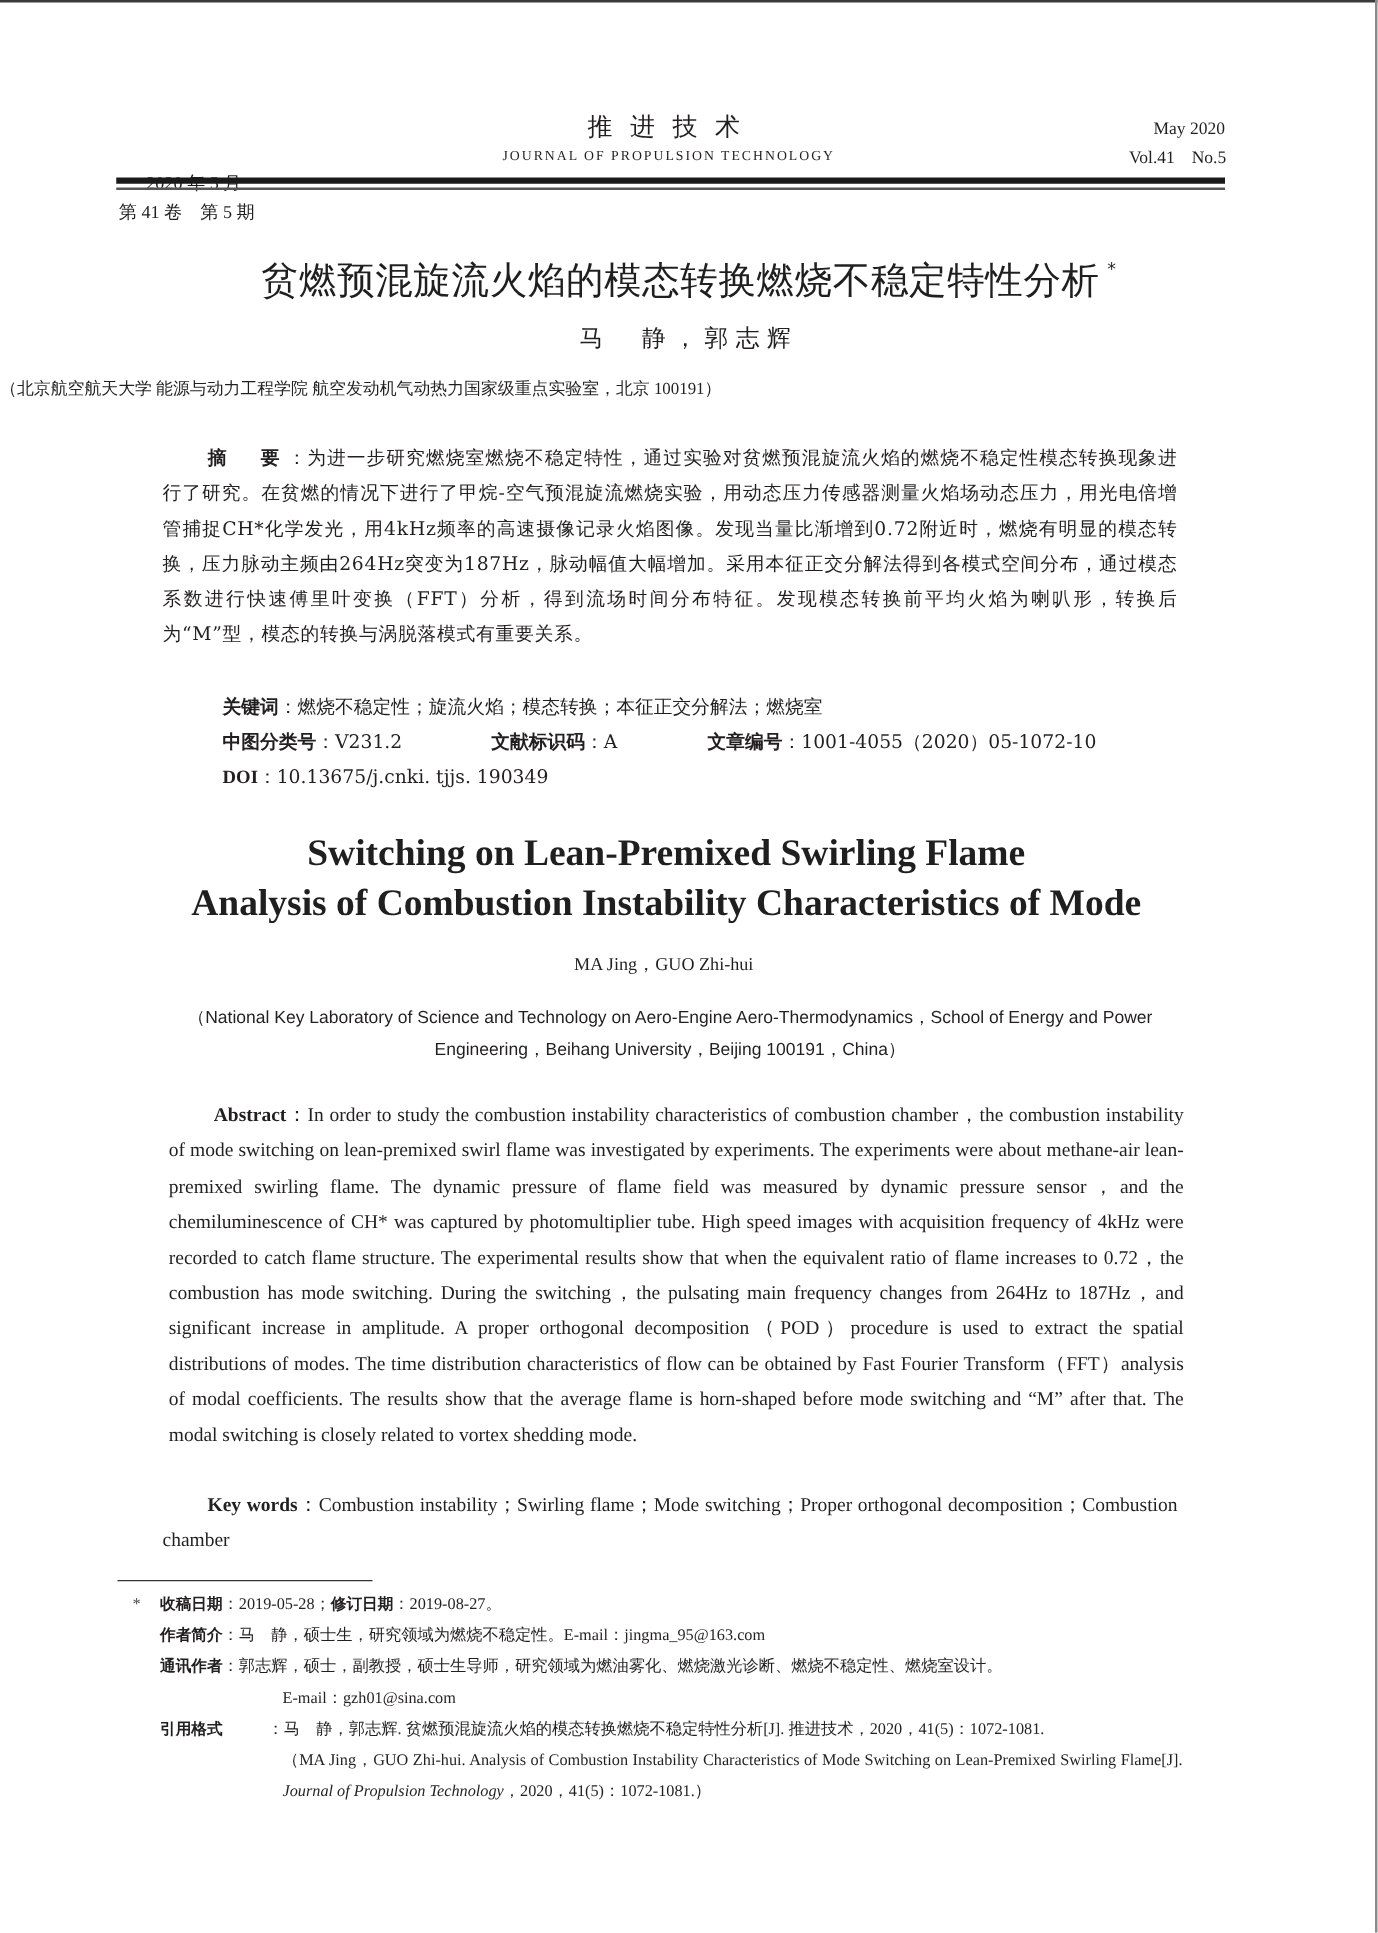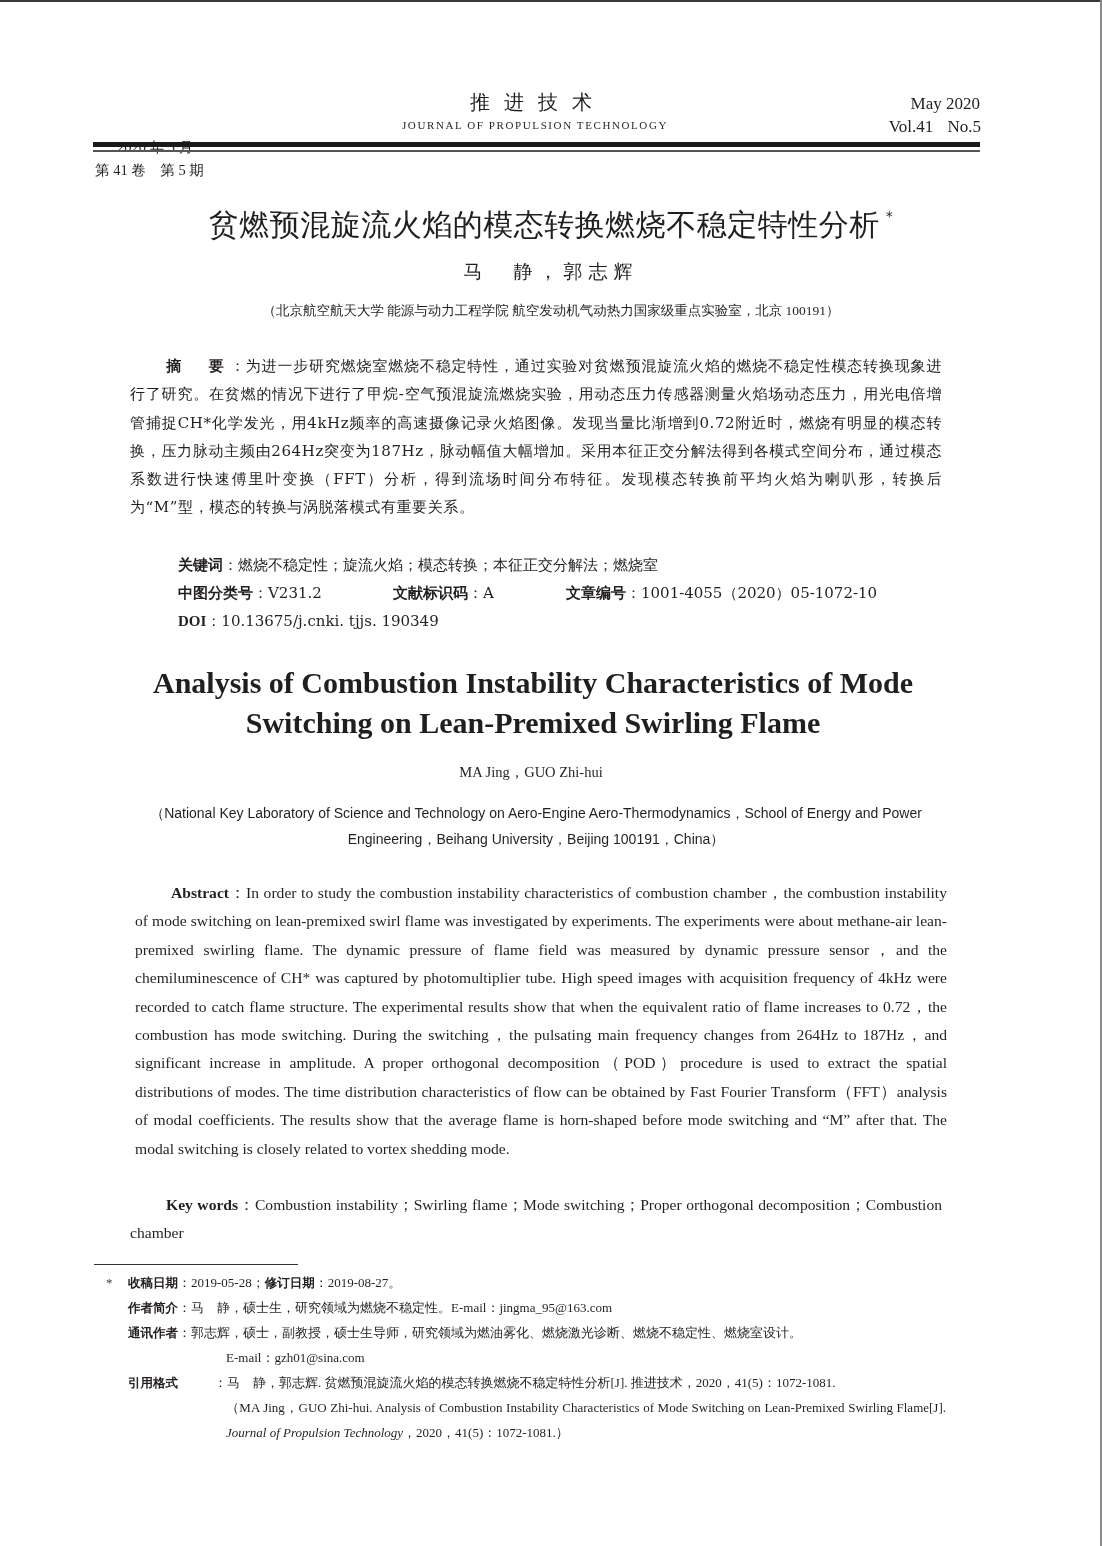--- a/index.html
+++ b/index.html
@@ -16,30 +16,30 @@
     .page-border-right {
       position: absolute; right: 0; top: 0; width: 2px; height: 1546px; background: #8a8a8a;
     }
 
     
     .hdr-left { position: absolute; left: 95px; top: 92px; font-size: 14.5px; line-height: 23px; font-family: "Liberation Serif", serif; }
     .hdr-left .l1 { padding-left: 22px; margin-top: 44px; }
     .hdr-center { position: absolute; left: 0; width: 1070px; top: 90px; text-align: center; font-family: "Liberation Serif", serif; }
     .hdr-center .cn { font-size: 20px; letter-spacing: 14px; line-height: 24px; padding-left: 6px; }
     .hdr-center .en { font-size: 11px; letter-spacing: 1.6px; line-height: 20px; margin-top: 1px; }
-    .hdr-right { position: absolute; right: 122px; top: 92px; font-size: 17px; line-height: 23px; text-align: right; font-family: "Liberation Serif", serif; }
+    .hdr-right { position: absolute; right: 122px; top: 92px; font-size: 14px; line-height: 23px; text-align: right; font-family: "Liberation Serif", serif; }
     .hdr-right .l2 { word-spacing: 10px; margin-right: -1px; }
     .rule-thick { position: absolute; left: 93px; top: 142px; width: 887px; height: 5px; background: #1a1a1a; }
     .rule-thin { position: absolute; left: 93px; top: 150px; width: 887px; height: 2px; background: #555555; }
 
     
     .cn-title { position: absolute; left: 0; width: 1102px; top: 195px; text-align: center; font-family: "DejaVu Sans", sans-serif; font-size: 30px; line-height: 42px; letter-spacing: 0.5px; color: #1f1f1f; }
     .cn-title sup { font-size: 14px; vertical-align: 14px; margin-left: 6px; }
     .cn-authors { position: absolute; left: 0; width: 1102px; top: 257px; text-align: center; font-size: 19px; line-height: 28px; letter-spacing: 6px; }
-    .cn-affil { position: absolute; left: 0; width: 1102px; top: 300px; text-align: center; font-size: 13.5px; line-height: 22px; font-family: "Liberation Serif", serif; }
+    .cn-affil { position: absolute; left: 0; width: 1102px; top: 300px; text-align: left; font-size: 13.5px; line-height: 22px; font-family: "Liberation Serif", serif; }
 
     
     .cn-abs { position: absolute; left: 130px; width: 812px; top: 352px; font-size: 15px; line-height: 28.3px; text-align: justify; letter-spacing: 0.6px; font-family: "DejaVu Serif", serif; }
     .cn-abs .lbl { font-family: "DejaVu Sans", sans-serif; font-weight: bold; letter-spacing: 6px; }
     .indent { display: inline-block; width: 36px; }
     .cn-meta { position: absolute; left: 166px; top: 551px; font-size: 15px; line-height: 28px; font-family: "DejaVu Serif", serif; }
     .cn-meta .lbl { font-family: "DejaVu Sans", sans-serif; font-weight: bold; }
     .meta-row { white-space: nowrap; margin-left: 12px; }
     .meta-cell { display: inline-block; }
     .meta-cell.c1 { width: 215px; }
@@ -106,22 +106,22 @@
   </div>
   <div class="meta-row">
     <span class="meta-cell c1"><span class="lbl">中图分类号</span><span>：V231.2</span></span><span class="meta-cell c2"><span class="lbl">文献标识码</span><span>：A</span></span><span class="meta-cell"><span class="lbl">文章编号</span><span>：1001-4055（2020）05-1072-10</span></span>
   </div>
   <div class="meta-row">
     <span class="lbl doi-lbl">DOI</span><span>：10.13675/j.cnki. tjjs. 190349</span>
   </div>
 </div>
 
 <div class="en-title">
+  <div>Switching on Lean-Premixed Swirling Flame</div>
   <div>Analysis of Combustion Instability Characteristics of Mode</div>
-  <div>Switching on Lean-Premixed Swirling Flame</div>
 </div>
 <div class="en-authors">MA Jing，GUO Zhi-hui</div>
 <div class="en-affil">（National Key Laboratory of Science and Technology on Aero-Engine Aero-Thermodynamics，School of Energy and Power Engineering，Beihang University，Beijing 100191，China）</div>
 
 <div class="en-abs">
   <span class="indent"></span><span class="lbl">Abstract</span><span>：In order to study the combustion instability characteristics of combustion chamber，the combustion instability of mode switching on lean-premixed swirl flame was investigated by experiments. The experiments were about methane-air lean-premixed swirling flame. The dynamic pressure of flame field was measured by dynamic pressure sensor，and the chemiluminescence of CH* was captured by photomultiplier tube. High speed images with acquisition frequency of 4kHz were recorded to catch flame structure. The experimental results show that when the equivalent ratio of flame increases to 0.72，the combustion has mode switching. During the switching，the pulsating main frequency changes from 264Hz to 187Hz，and significant increase in amplitude. A proper orthogonal decomposition（POD）procedure is used to extract the spatial distributions of modes. The time distribution characteristics of flow can be obtained by Fast Fourier Transform（FFT）analysis of modal coefficients. The results show that the average flame is horn-shaped before mode switching and “M” after that. The modal switching is closely related to vortex shedding mode.</span>
 </div>
 <div class="en-kw">
   <span class="indent"></span><span class="lbl">Key words</span><span>：Combustion instability；Swirling flame；Mode switching；Proper orthogonal decomposition；Combustion chamber</span>
 </div>

